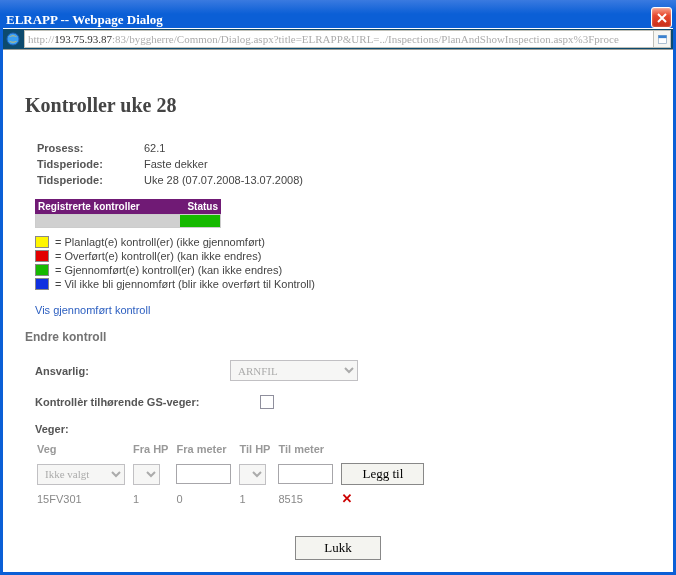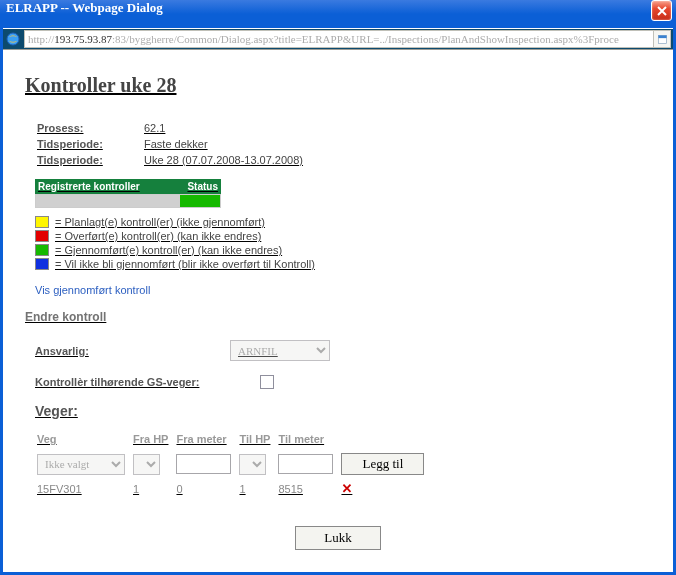--- a/index.html
+++ b/index.html
@@ -1,41 +1,41 @@
 <!DOCTYPE html>
 <html><head>
 <meta charset="utf-8">
 <style>
 * { box-sizing: border-box; margin: 0; padding: 0; }
 body { font-family: Verdana, Tahoma, Arial, sans-serif; font-size: 11px; background: #fff; width: 676px; height: 575px; overflow: hidden; }
 
-.titlebar { background: linear-gradient(to bottom, #3a7ae0 0%, #0b5fd6 50%, #0b5fd6 100%); height: 28px; display: flex; align-items: flex-start; padding: 0 4px 0 6px; color: #fff; font-family: Tahoma; font-size: 13px; font-weight: bold; }
+.titlebar { background: linear-gradient(to bottom, #3a7ae0 0%, #0b5fd6 50%, #0b5fd6 100%); height: 28px; display: flex; align-items: flex-end; padding: 0 4px 0 6px; color: #fff; font-family: Tahoma; font-size: 13px; font-weight: bold; }
 .titlebar .title-text { flex: 1; }
 .close-btn { width: 21px; height: 21px; background: linear-gradient(to bottom,#f7a08a,#e7482e 40%,#c62d17); border: 1px solid #fff; border-radius: 3px; color:#fff; display:flex; align-items:center; justify-content:center; font-weight:bold; font-size:12px; cursor:pointer; box-shadow: inset 0 0 2px rgba(255,255,255,0.6);}
 
 .addrbar { height: 22px; background:#0c4a6e; border-top:1px solid #fff; border-bottom:1px solid #9c9c95; display:flex; align-items:center; padding: 0 2px;}
 .ie-icon { width:16px; height:16px; margin-right:3px; position:relative; }
 .ie-icon svg { display:block; }
 .addr { flex:1; background:#fff; border:1px solid #c0c0b8; height:18px; font-size:11px; color:#acacac; padding:1px 3px; white-space:nowrap; overflow:hidden; font-family: Tahoma; display:flex; align-items:center;}
 .addr .dark { color:#333; }
 .addr-cap { width:17px; height:18px; background:#f6f6f2; border:1px solid #c0c0b8; border-left:none; display:flex; align-items:center; justify-content:center;}
 
 .content { background:#fff; border-left:3px solid #0b5fd6; border-right:3px solid #0b5fd6; border-bottom:3px solid #0b5fd6; height: calc(575px - 28px); overflow:hidden;}
-.inner { padding: 24px 22px 10px 22px; text-decoration: underline; }
+.inner { padding: 44px 22px 10px 22px; }
 
 h1 { font-size: 20px; font-weight: bold; color:#444; font-family: Verdana; margin-bottom: 22px; }
 h2 { font-size: 12px; font-weight: bold; color:#737373; margin: 10px 0 16px 0; }
 
 .info-table { margin-left:10px; }
 .info-table td { padding: 1px 0; font-size:11px; }
 .info-table .lbl { font-weight:bold; color:#555; width:105px; }
 .info-table .val { color:#444; }
 
 .status-bar { margin: 10px 0 8px 10px; width:186px; }
-.status-header { background:#15803d; color:#fff; font-size:10px; font-weight:bold; padding:2px 3px; display:flex; }
+.status-header { background:#701a75; color:#fff; font-size:10px; font-weight:bold; padding:2px 3px; display:flex; }
 .status-header span:first-child { flex:1; }
 .status-body { height:14px; display:flex; border:1px solid #ccc;}
 .seg { height:100%; }
 .seg.gray { background:#d0d0d0; flex: 0 0 78%; }
 .seg.green { background:#16b900; flex: 0 0 22%; }
 
 .legend { margin: 6px 0 4px 10px; }
 .legend-row { display:flex; align-items:center; margin:2px 0; font-size:11px; color:#444;}
 .legend-sq { width:14px; height:12px; border:1px solid #888; margin-right:6px;}
 .sq-yellow{ background:#fff600;} .sq-red{background:#e20000;} .sq-green{background:#16b900;} .sq-blue{background:#1030e0;}
@@ -43,21 +43,21 @@
 .link { color:#2c5fc0; font-size:11px; margin:10px 0 4px 10px; display:inline-block; cursor:pointer;}
 
 .form-block { margin-left:10px; }
 .form-row { display:flex; align-items:center; margin-bottom: 14px; }
 .form-lbl { font-weight:bold; color:#555; font-size:11px; width:195px; }
 select, input[type=text] { font-size:11px; font-family:Verdana; border:1px solid #a7a6aa; height:20px; padding:1px 3px; background:#fff;}
 select { height:21px; }
 select[disabled], input[disabled] { background:#f3f3f1; color:#888;}
 .checkbox { width:14px; height:14px; border:1px solid #8f8f9d; background:#fff; display:inline-block;}
 
-.veger-lbl { font-weight:bold; color:#555; font-size:14px; margin-bottom:12px;}
+.veger-lbl { font-weight:bold; color:#555; font-size:11px; margin-bottom:6px;}
 .veg-table th { text-align:left; color:#999; font-weight:bold; font-size:11px; padding: 0 6px 4px 0;}
 .veg-table td { padding: 2px 6px 2px 0; color:#888; font-size:11px;}
 .dd { width:27px; }
 .ikke { width:88px;}
 .meter-in { width:55px; }
 .btn { background:#f4f4f0; border:1px solid #888; font-size:13px; padding:3px 16px; cursor:pointer; font-family:Verdana;}
 .btn-small { padding: 2px 20px; }
 .del-x { color:#cc0000; font-weight:bold; font-size:13px; cursor:pointer;}
 
 .lukk-wrap { text-align:center; margin-top:26px;}
@@ -145,21 +145,21 @@
         </div>
     </div>
 
     <a class="link">Vis gjennomført kontroll</a>
 
     <h2>Endre kontroll</h2>
 
     <div class="form-block">
       <div class="form-row">
         <span class="form-lbl">Ansvarlig:</span>
-        <select disabled="" style="width:100px">
+        <select disabled="" style="width:128px">
           <option>ARNFIL</option>
         </select>
       </div>
       <div class="form-row">
         <span class="form-lbl" style="width:225px">Kontrollèr tilhørende GS-veger:</span>
         <span class="checkbox"></span>
       </div>
 
       <div class="veger-lbl">Veger:</div>
 

